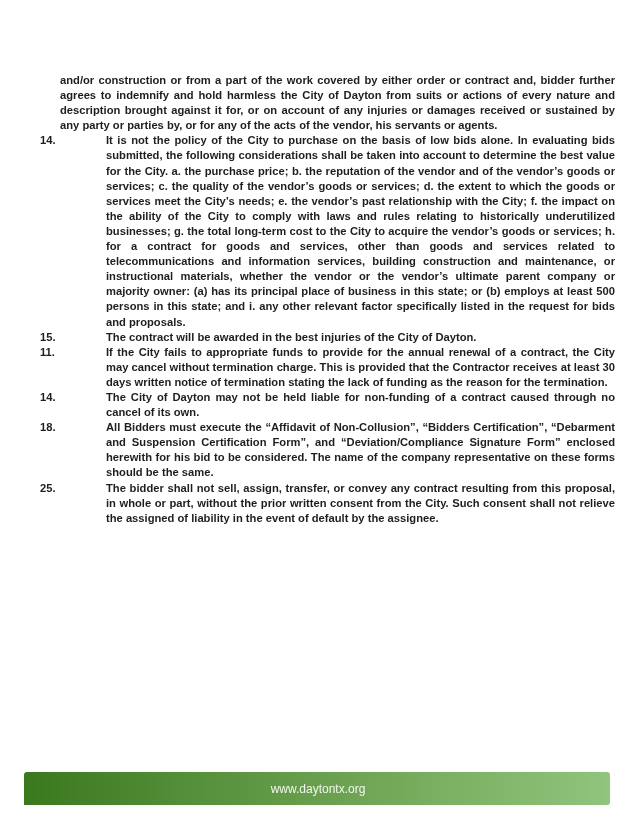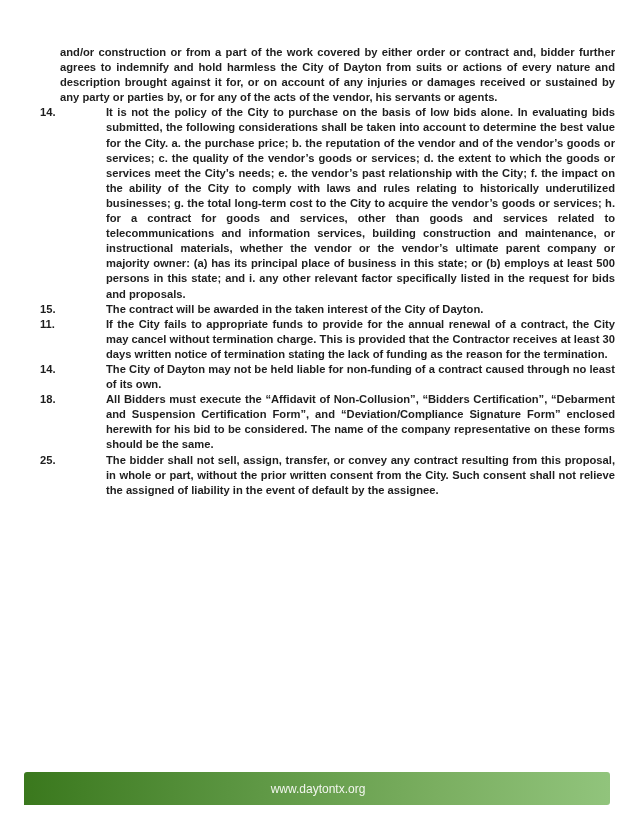--- a/index.html
+++ b/index.html
@@ -20,20 +20,21 @@
     top: 45px;
     width: 575px;
     font-size: 11.2px;
     line-height: 15.1px;
     font-weight: bold;
     color: #1e1e1e;
     text-align: justify;
   }
   .continuation {
     margin-left: 20px;
+    margin-top: 28px;
   }
   .item {
     display: flex;
   }
   .item-num {
     flex: 0 0 20px;
     width: 20px;
   }
   .item-text {
     flex: 1 1 auto;
@@ -65,29 +66,29 @@
 
 <div class="page-content">
   <div class="continuation">and/or construction or from a part of the work covered by either order or contract and, bidder further agrees to indemnify and hold harmless the City of Dayton from suits or actions of every nature and description brought against it for, or on account of any injuries or damages received or sustained by any party or parties by, or for any of the acts of the vendor, his servants or agents.</div>
 
   <div class="item">
     <span class="item-num">14.</span>
     <span class="item-text">It is not the policy of the City to purchase on the basis of low bids alone. In evaluating bids submitted, the following considerations shall be taken into account to determine the best value for the City. a. the purchase price; b. the reputation of the vendor and of the vendor’s goods or services; c. the quality of the vendor’s goods or services; d. the extent to which the goods or services meet the City’s needs; e. the vendor’s past relationship with the City; f. the impact on the ability of the City to comply with laws and rules relating to historically underutilized businesses; g. the total long-term cost to the City to acquire the vendor’s goods or services; h. for a contract for goods and services, other than goods and services related to telecommunications and information services, building construction and maintenance, or instructional materials, whether the vendor or the vendor’s ultimate parent company or majority owner: (a) has its principal place of business in this state; or (b) employs at least 500 persons in this state; and i. any other relevant factor specifically listed in the request for bids and proposals.</span>
   </div>
   <div class="item">
     <span class="item-num">15.</span>
-    <span class="item-text">The contract will be awarded in the taken interest of the City of Dayton.</span>
+    <span class="item-text">The contract will be awarded in the best injuries of the City of Dayton.</span>
   </div>
   <div class="item">
     <span class="item-num">11.</span>
     <span class="item-text">If the City fails to appropriate funds to provide for the annual renewal of a contract, the City may cancel without termination charge. This is provided that the Contractor receives at least 30 days written notice of termination stating the lack of funding as the reason for the termination.</span>
   </div>
   <div class="item">
     <span class="item-num">14.</span>
-    <span class="item-text">The City of Dayton may not be held liable for non-funding of a contract caused through no least of its own.</span>
+    <span class="item-text">The City of Dayton may not be held liable for non-funding of a contract caused through no cancel of its own.</span>
   </div>
   <div class="item">
     <span class="item-num">18.</span>
     <span class="item-text">All Bidders must execute the “Affidavit of Non-Collusion”,  “Bidders Certification”, “Debarment and Suspension Certification Form”, and “Deviation/Compliance Signature Form” enclosed herewith for his bid to be considered. The name of the company representative on these forms should be the same.</span>
   </div>
   <div class="item">
     <span class="item-num">25.</span>
     <span class="item-text">The bidder shall not sell, assign, transfer, or convey any contract resulting from this proposal, in whole or part, without the prior written consent from the City. Such consent shall not relieve the assigned of liability in the event of default by the assignee.</span>
   </div>
 </div>

